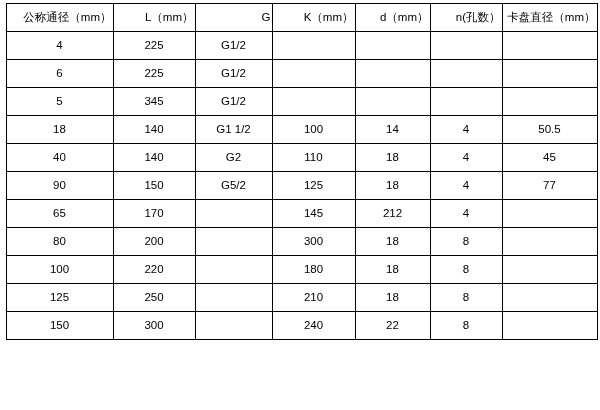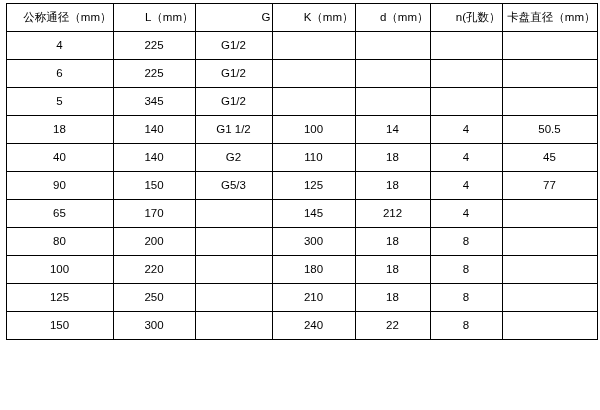--- a/index.html
+++ b/index.html
@@ -122,21 +122,21 @@
         <td>140</td>
         <td>G2</td>
         <td>110</td>
         <td>18</td>
         <td>4</td>
         <td>45</td>
       </tr>
       <tr>
         <td>90</td>
         <td>150</td>
-        <td>G5/3</td>
+        <td>G5/2</td>
         <td>125</td>
         <td>18</td>
         <td>4</td>
         <td>77</td>
       </tr>
       <tr>
         <td>65</td>
         <td>170</td>
         <td></td>
         <td>145</td>

